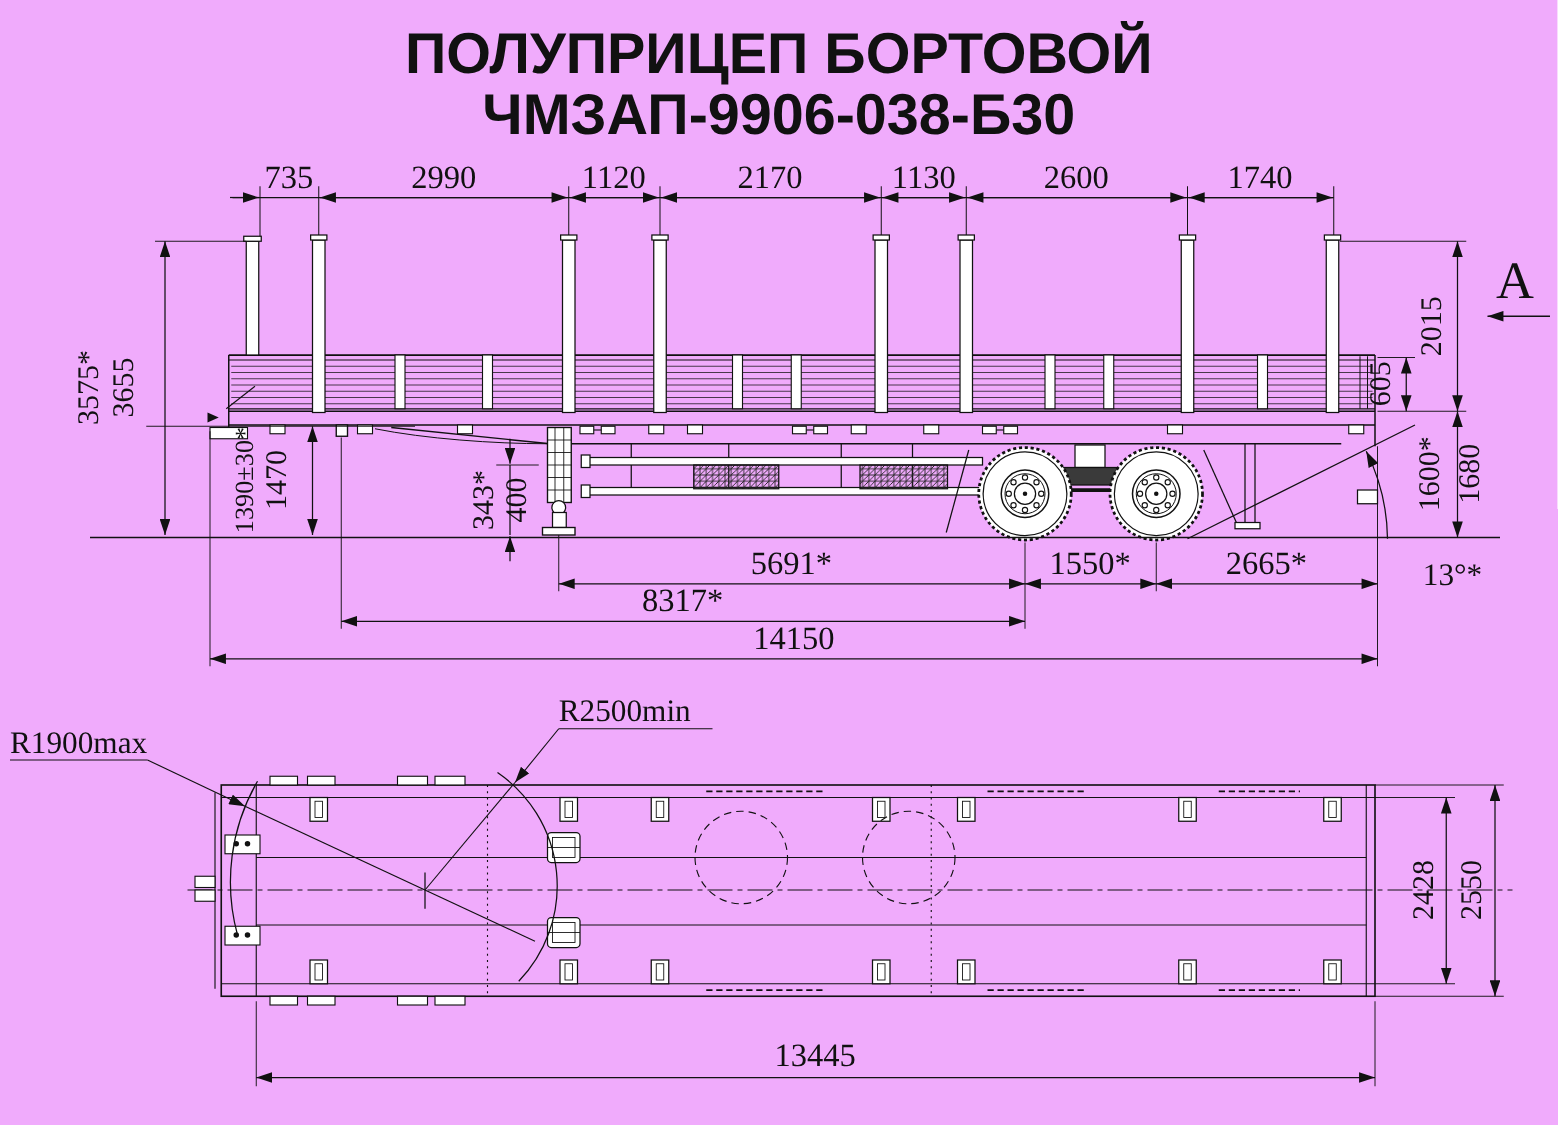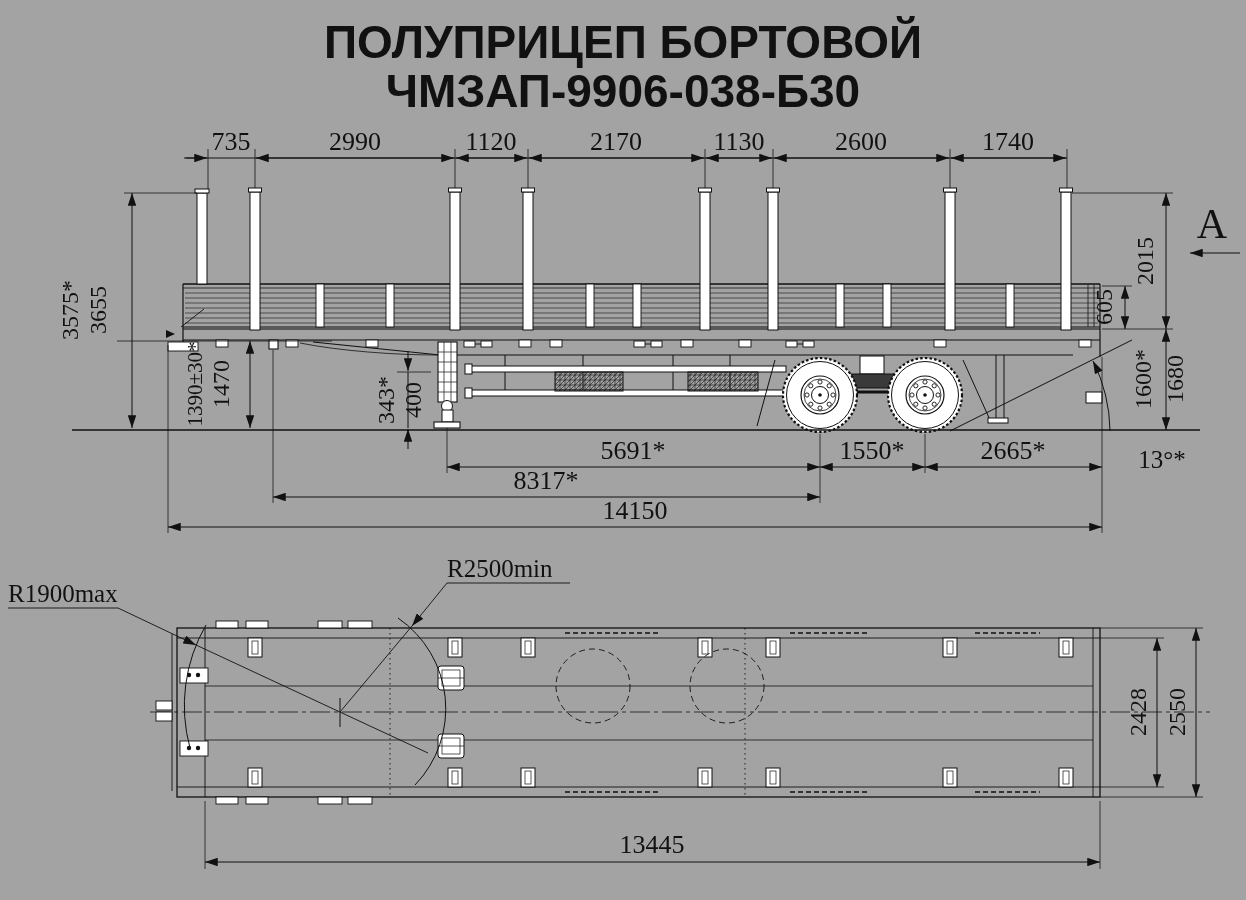--- a/index.html
+++ b/index.html
@@ -1,16 +1,16 @@
 <!DOCTYPE html>
 <html><head>
 <meta charset="utf-8">
 <style>
   html,body{margin:0;padding:0;background:#ffffff;}
-  .sheet{position:relative;width:1246px;height:900px;background:#a3a3a3;overflow:hidden;}
+  .sheet{position:relative;width:1246px;height:900px;background:#f0abfc;overflow:hidden;}
   svg{display:block;}
   svg text{fill:#111;}
   .t-title{font-family:"Liberation Sans","DejaVu Sans",sans-serif;font-weight:bold;font-size:46px;}
   .dim{font-family:"Liberation Serif","DejaVu Serif",serif;font-size:26px;}
   .dimv{font-family:"Liberation Serif","DejaVu Serif",serif;font-size:24px;}
   .dimv-sm{font-family:"Liberation Serif","DejaVu Serif",serif;font-size:21px;}
   .rlab{font-family:"Liberation Serif","DejaVu Serif",serif;font-size:25px;}
   .aview{font-family:"Liberation Serif","DejaVu Serif",serif;font-size:42px;}
   .ln{stroke:#111;fill:none;}
 </style>

